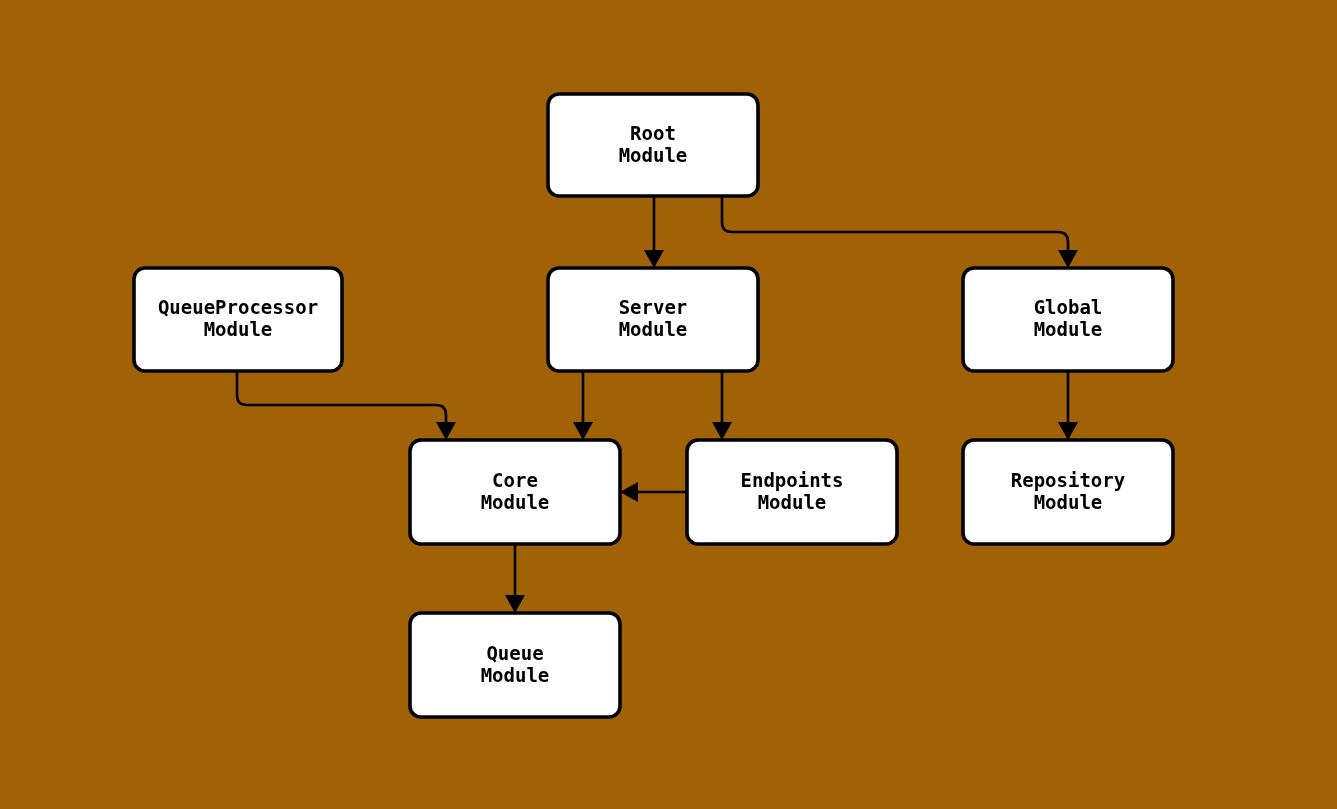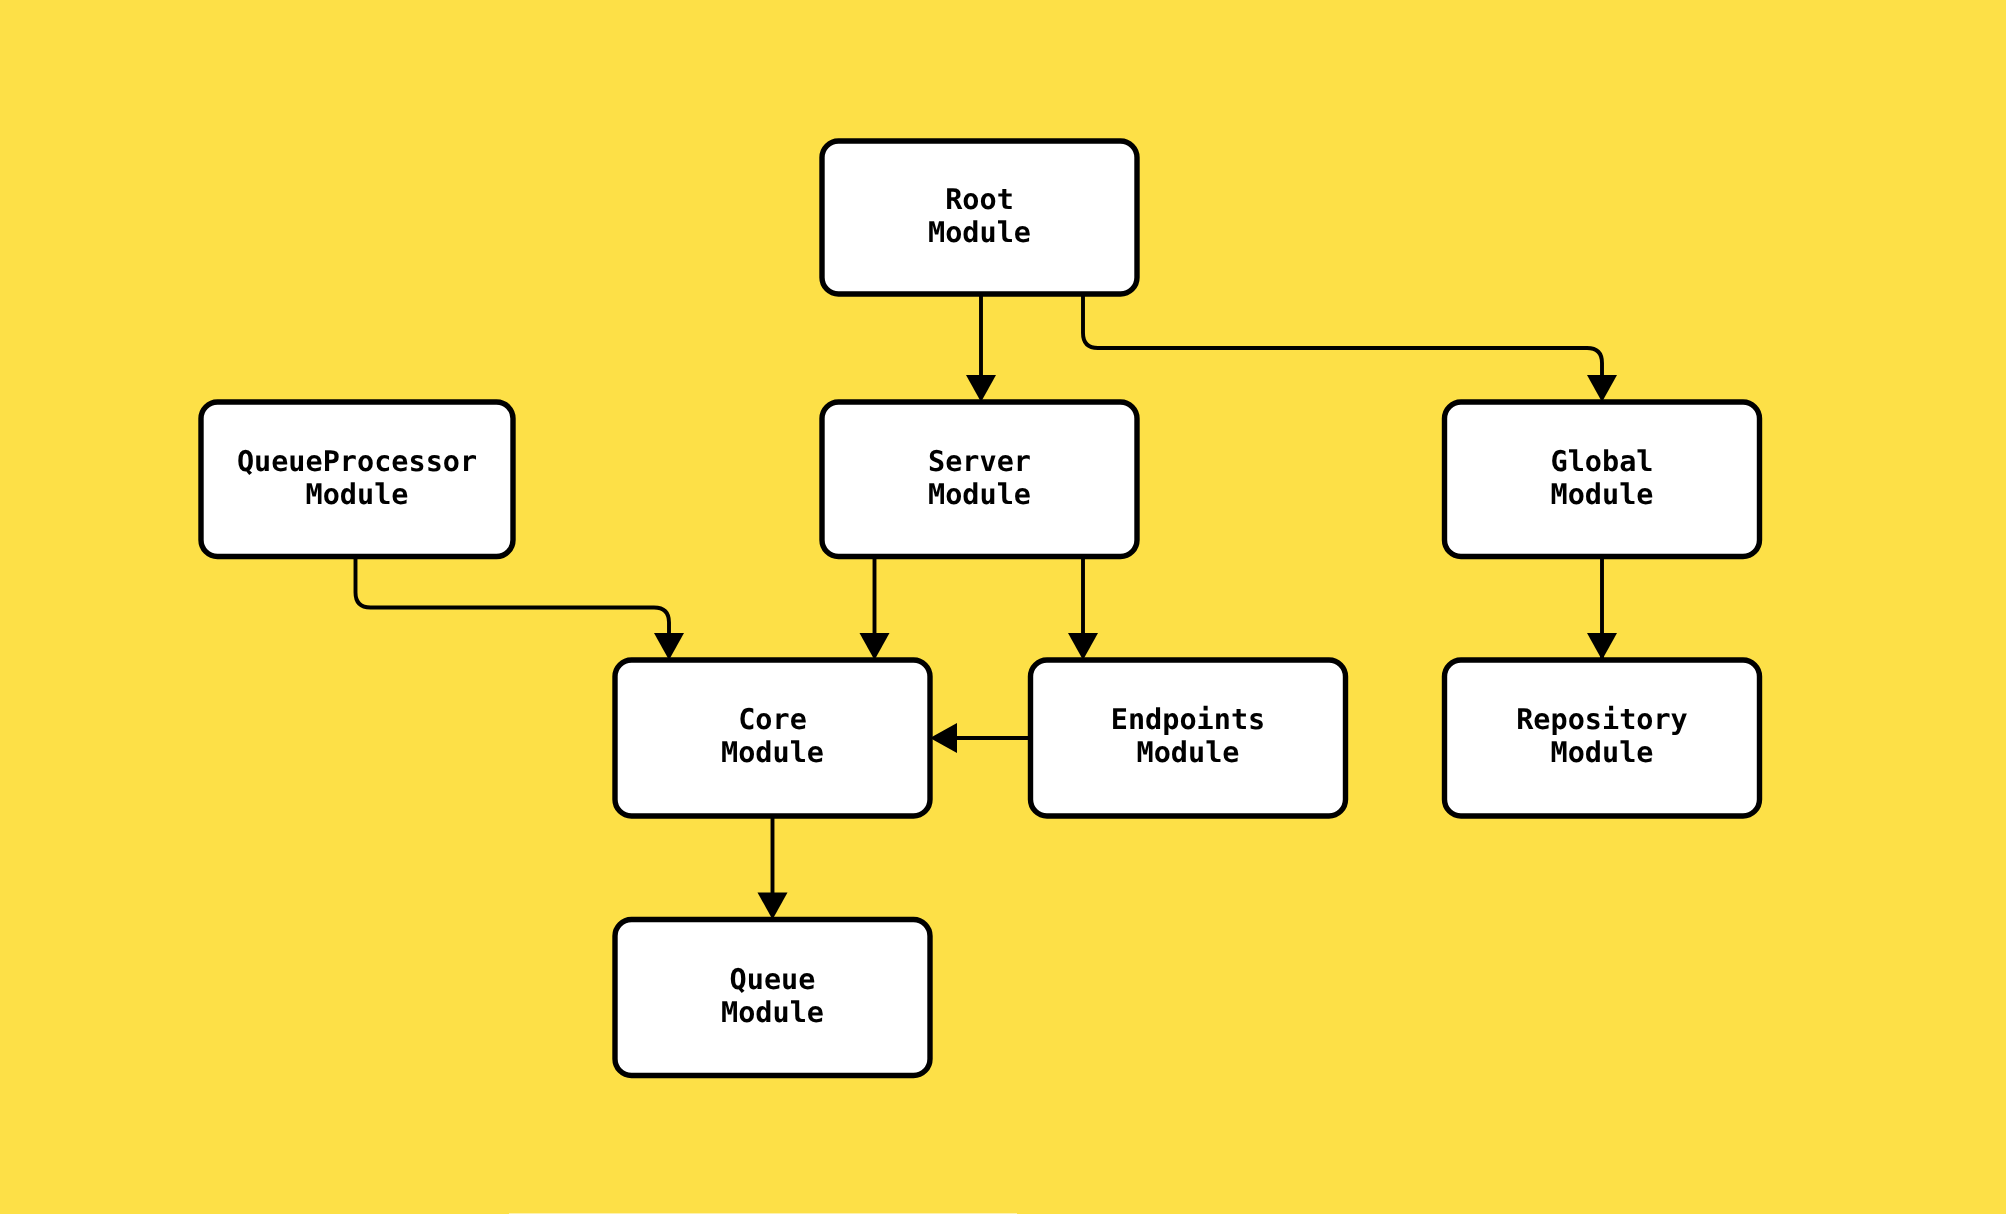--- a/index.html
+++ b/index.html
@@ -10,21 +10,21 @@
   body {
     width: 1337px;
     height: 809px;
     overflow: hidden;
     font-family: "DejaVu Sans Mono", monospace;
   }
   #diagram-canvas {
     position: relative;
     width: 1337px;
     height: 809px;
-    background: #fde047;
+    background: #a16207;
     text-decoration: underline;
   }
   svg.layer {
     position: absolute;
     top: 0;
     left: 0;
     width: 1337px;
     height: 809px;
     display: block;
   }

